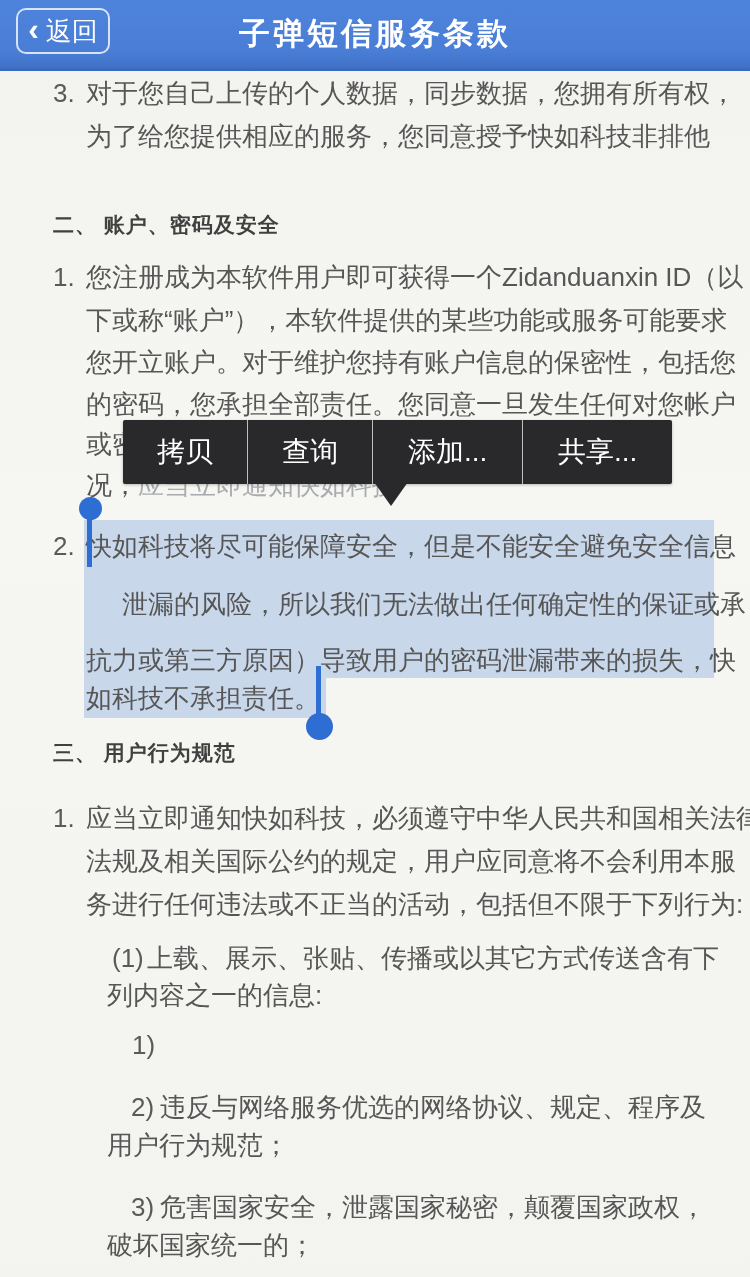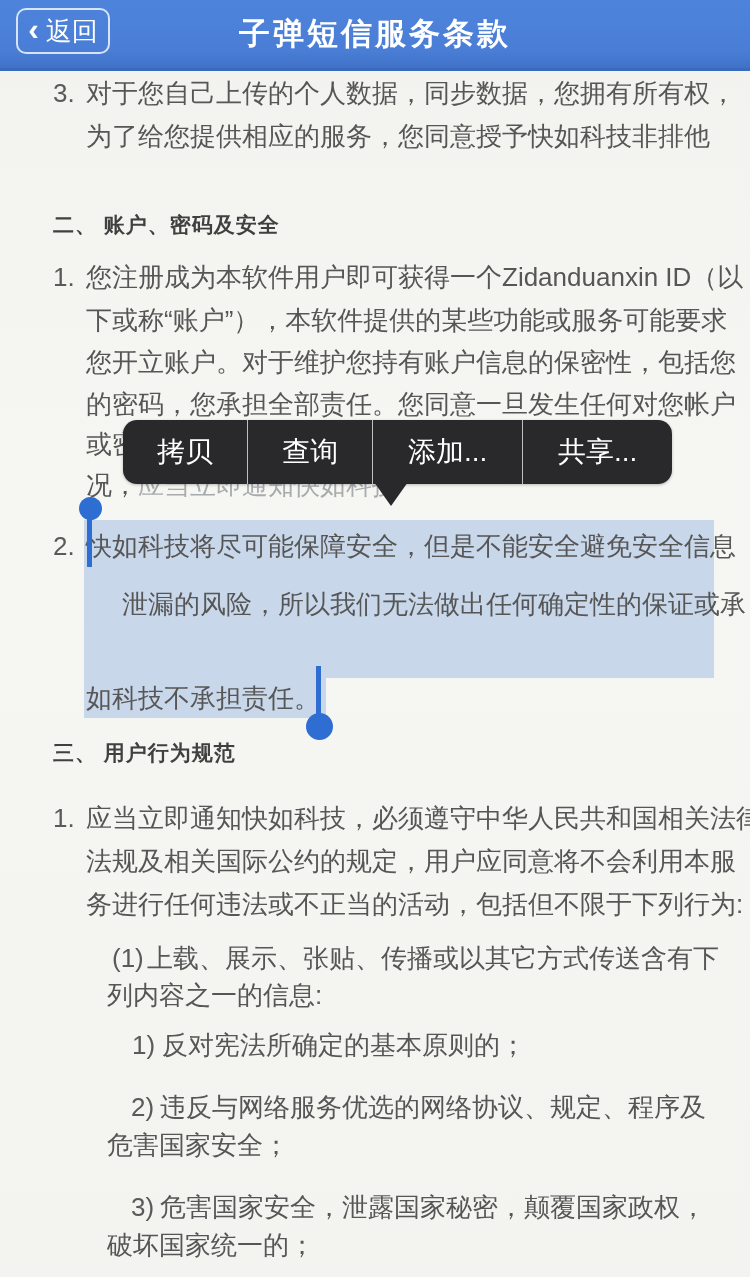--- a/index.html
+++ b/index.html
@@ -44,21 +44,21 @@
   .handle .stem{position:absolute;background:#2e6ed2;}
   .h-start .dot{left:-11px;top:-11px;width:23px;height:23px;}
   .h-start .stem{left:-3px;top:9px;width:5px;height:50px;}
   .h-end .stem{left:-3px;top:-48px;width:5px;height:48px;}
   .h-end .dot{left:-13px;top:-1px;width:27px;height:27px;}
   .h-start{left:90px;top:508px;}
   .h-end{left:319px;top:714px;}
   
   .ctx-menu{
     position:absolute;left:123px;top:420px;width:549px;height:64px;
-    background:#29292b;border-radius:14px;display:flex;align-items:stretch;
+    background:#29292b;border-radius:2px;display:flex;align-items:stretch;
     z-index:6;box-shadow:0 1px 3px rgba(0,0,0,.25);
   }
   .ctx-item{
     flex:1;display:flex;align-items:center;justify-content:center;
     color:#fff;font-size:28px;cursor:pointer;white-space:nowrap;
   }
   .ctx-item:nth-child(3),.ctx-item:nth-child(4){flex:1.2;}
   .ctx-item + .ctx-item{border-left:1.5px solid rgba(255,255,255,.7);}
   .ctx-arrow{
     position:absolute;left:374px;top:482px;width:0;height:0;z-index:6;
@@ -88,30 +88,31 @@
       <div class="line heading" style="left: 53px; top: 205px;"><span>二、 账户、密码及安全</span></div>
       <div class="line" style="left: 86px; top: 257px;"><span class="marker" style="left: -33px;">1.</span><span>您注册成为本软件用户即可获得一个Zidanduanxin ID（以</span></div>
       <div class="line" style="left: 86px; top: 300px;"><span>下或称“账户”），本软件提供的某些功能或服务可能要求</span></div>
       <div class="line" style="left: 86px; top: 342px;"><span>您开立账户。对于维护您持有账户信息的保密性，包括您</span></div>
       <div class="line" style="left: 86px; top: 384px;"><span>的密码，您承担全部责任。您同意一旦发生任何对您帐户</span></div>
       <div class="line" style="left: 86px; top: 424px;"><span>或密</span></div>
       <div class="line" style="left: 86px; top: 465px;"><span>况，</span></div>
       <div class="line muted" style="left: 138px; top: 465px;"><span>应当立即通知快如科技</span></div>
       <div class="line" style="left: 86px; top: 526px;"><span class="marker" style="left: -33px;">2.</span><span>快如科技将尽可能保障安全，但是不能安全避免安全信息</span></div>
       <div class="line" style="left: 86px; top: 584px; margin-left: 36px;"><span>泄漏的风险，所以我们无法做出任何确定性的保证或承</span></div>
+      <div class="line" style="left: 86px; top: 640px;"><span>抗力或第三方原因）导致用户的密码泄漏带来的损失，快</span></div>
       <div class="line" style="left: 86px; top: 678px;"><span>如科技不承担责任。</span></div>
       <div class="line heading" style="left: 53px; top: 733px; text-align: right;"><span>三、 用户行为规范</span></div>
       <div class="line" style="left: 86px; top: 798px;"><span class="marker" style="left: -33px;">1.</span><span>应当立即通知快如科技，必须遵守中华人民共和国相关法律</span></div>
       <div class="line" style="left: 86px; top: 841px;"><span>法规及相关国际公约的规定，用户应同意将不会利用本服</span></div>
       <div class="line" style="left: 86px; top: 884px;"><span>务进行任何违法或不正当的活动，包括但不限于下列行为:</span></div>
       <div class="line" style="left: 147px; top: 938px;"><span class="marker" style="left: -35px;">(1)</span><span>上载、展示、张贴、传播或以其它方式传送含有下</span></div>
       <div class="line" style="left: 107px; top: 975px;"><span>列内容之一的信息:</span></div>
-      <div class="line" style="left: 162px; top: 1025px;"><span class="marker" style="left: -30px;">1)</span><span>反对宪法所确定的基本原则的；</span></div>
+      <div class="line" style="left: 162px; top: 1025px;"><span class="marker" style="left: -30px;">1)</span></div>
       <div class="line" style="left: 160px; top: 1087px;"><span class="marker" style="left: -29px;">2)</span><span>违反与网络服务优选的网络协议、规定、程序及</span></div>
-      <div class="line" style="left: 107px; top: 1125px;"><span>危害国家安全；</span></div>
+      <div class="line" style="left: 107px; top: 1125px;"><span>用户行为规范；</span></div>
       <div class="line" style="left: 160px; top: 1187px;"><span class="marker" style="left: -29px;">3)</span><span>危害国家安全，泄露国家秘密，颠覆国家政权，</span></div>
       <div class="line" style="left: 107px; top: 1225px;"><span>破坏国家统一的；</span></div>
     </div>
 
   <div class="ctx-menu" id="ctx-menu">
       <div class="ctx-item">拷贝</div>
       <div class="ctx-item">查询</div>
       <div class="ctx-item">添加...</div>
       <div class="ctx-item">共享...</div>
     </div>

